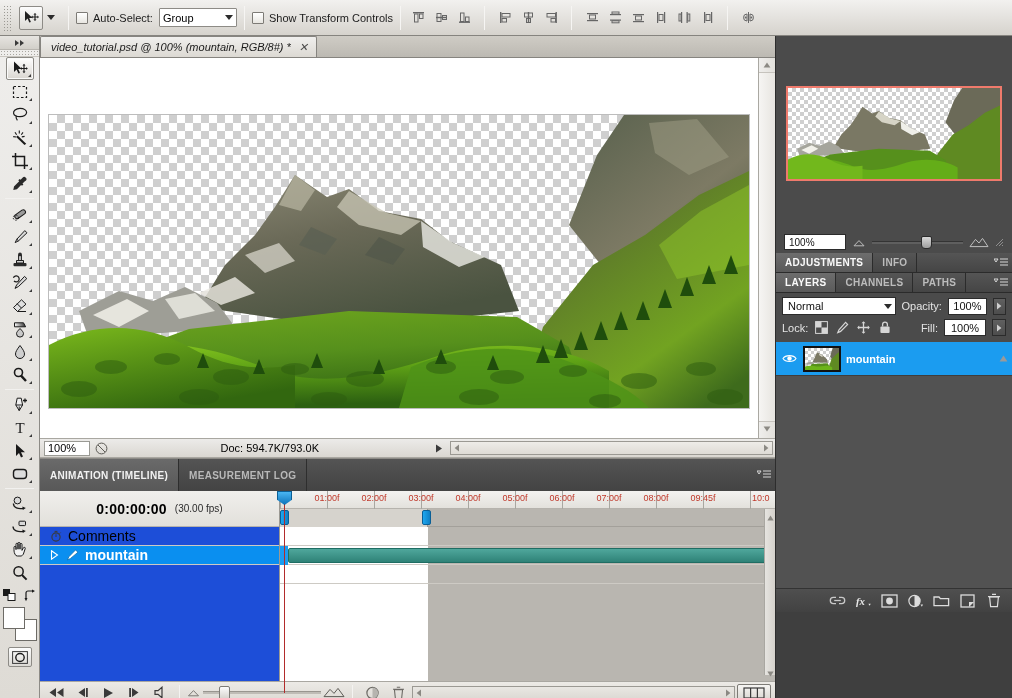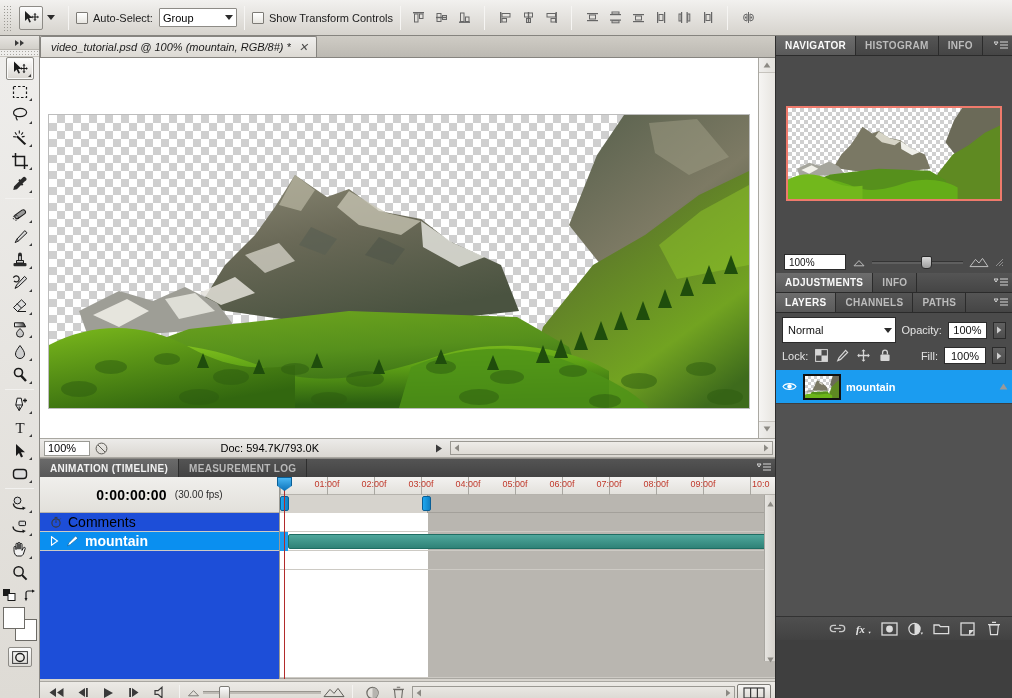--- a/index.html
+++ b/index.html
@@ -149,21 +149,21 @@
     padding-left: 3px; font-size: 11px;
   }
   #doc-size { flex: 1; text-align: center; }
 
   
   #anim-panel {
     position: absolute; left: 0; top: 422px; width: 735px; height: 245px;
     background: #d8d5cf; border-top: 1px solid #8d8b86;
   }
   #anim-tabs {
-    height: 18px; background: linear-gradient(#474747,#3a3a3a);
+    height: 32px; background: linear-gradient(#474747,#3a3a3a);
     display: flex; align-items: stretch;
   }
   .ptab {
     padding: 0 10px; display: flex; align-items: center;
     font-size: 10px; font-weight: bold; letter-spacing: .3px;
     color: #b9b9b9; background: linear-gradient(#545454,#434343);
     border-right: 1px solid #2e2e2e;
   }
   .ptab.sel { color: #f2f2f2; background: linear-gradient(#6a6a6a,#585858); }
   .ptab-fill { flex: 1; background: linear-gradient(#545454,#434343); }
@@ -298,21 +298,21 @@
     border-right: 1px solid #2b2b2b;
   }
   .dtab.sel { color: #fafafa; background: linear-gradient(#6d6d6d,#5a5a5a); }
   .dtab-fill { flex: 1; background: linear-gradient(#555,#454545); }
   .dtab-menu { width: 22px; display: flex; align-items: center;
                justify-content: center; background: linear-gradient(#555,#454545); }
 
   #layers-ctrl { background: #4b4b4b; padding: 4px 6px 2px; }
   .lrow { display: flex; align-items: center; gap: 6px; margin-bottom: 4px; }
   #blend-select {
-    width: 122px; height: 26px; background: #fff; border: 1px solid #2b2b2b;
+    width: 122px; height: 18px; background: #fff; border: 1px solid #2b2b2b;
     display: flex; align-items: center; justify-content: space-between;
     padding: 0 3px 0 5px; font-size: 11px; color: #111;
   }
   .ctrl-label { font-size: 11px; color: #e4e4e4; }
   .num-field {
     width: 42px; height: 17px; background: #fff; border: 1px solid #2b2b2b;
     display: flex; align-items: center; justify-content: center;
     font-size: 11px; color: #111;
   }
   .spinner {
@@ -875,21 +875,21 @@
               <div class="tick-label" style="left:188px">04:00f</div>
             <div class="tick" style="left:235px"></div>
               <div class="tick-label" style="left:235px">05:00f</div>
             <div class="tick" style="left:282px"></div>
               <div class="tick-label" style="left:282px">06:00f</div>
             <div class="tick" style="left:329px"></div>
               <div class="tick-label" style="left:329px">07:00f</div>
             <div class="tick" style="left:376px"></div>
               <div class="tick-label" style="left:376px">08:00f</div>
             <div class="tick" style="left:423px"></div>
-              <div class="tick-label" style="left:423px">09:00f</div>
+              <div class="tick-label" style="left:423px">09:45f</div>
             <div class="tick" style="left:470px"></div>
               <div class="tick-label" style="left:472px;transform:none;">10:0</div>
           </div>
 
           <div id="workarea-row">
             <div id="workarea-bar" style="width:148px;"></div>
             <div class="wa-handle" style="left:0px;"></div>
             <div class="wa-handle" style="left:142px;"></div>
           </div>
 
@@ -993,32 +993,20 @@
               <rect x="1" y="1" width="20" height="10" fill="none" stroke="#3a3a3a" stroke-width="1.2"></rect>
               <path d="M7.6,1 v10 M14.4,1 v10" stroke="#3a3a3a" stroke-width="1.2"></path>
             </svg>
         </div>
       </div>
     </div>
   </div>
 
   <div id="dock">
 
-    <div class="dock-tabs">
-      <div class="dtab sel">NAVIGATOR</div>
-      <div class="dtab">HISTOGRAM</div>
-      <div class="dtab">INFO</div>
-      <div class="dtab-fill"></div>
-      <div class="dtab-menu">
-        <svg width="14" height="10" viewBox="0 0 14 10">
-            <path d="M0,1 l4,0 M0,1 l2,3 l2,-3" fill="none" stroke="#d6d6d6"></path>
-            <path d="M6,1 h8 M6,4 h8 M6,7 h8" stroke="#d6d6d6"></path>
-          </svg>
-      </div>
-    </div>
 
     <div id="navigator-body" class="dock-body">
       <div id="nav-thumb">
         <svg width="212" height="91" viewBox="0 0 700 293" preserveAspectRatio="none">
           <use href="#none"></use>
           <path d="M575,0 L700,0 L700,200 L560,160 L520,110 L548,40 Z" fill="#6b6a58"></path>
           <path d="M246,60 L278,82 L300,74 L330,96 L372,104 L400,126 L452,150 L470,196 L300,214 L150,192 L176,150 L206,120 L226,92 Z" fill="#7a7864"></path>
           <path d="M300,76 L338,98 L372,106 L352,120 L310,110 L288,92 Z" fill="#d6d4c6"></path>
           <path d="M372,106 L404,128 L436,142 L410,152 L374,132 Z" fill="#efefe9"></path>
           <path d="M30,196 L70,176 L104,186 L136,172 L168,188 L186,212 L40,224 Z" fill="#a5a59c"></path>

